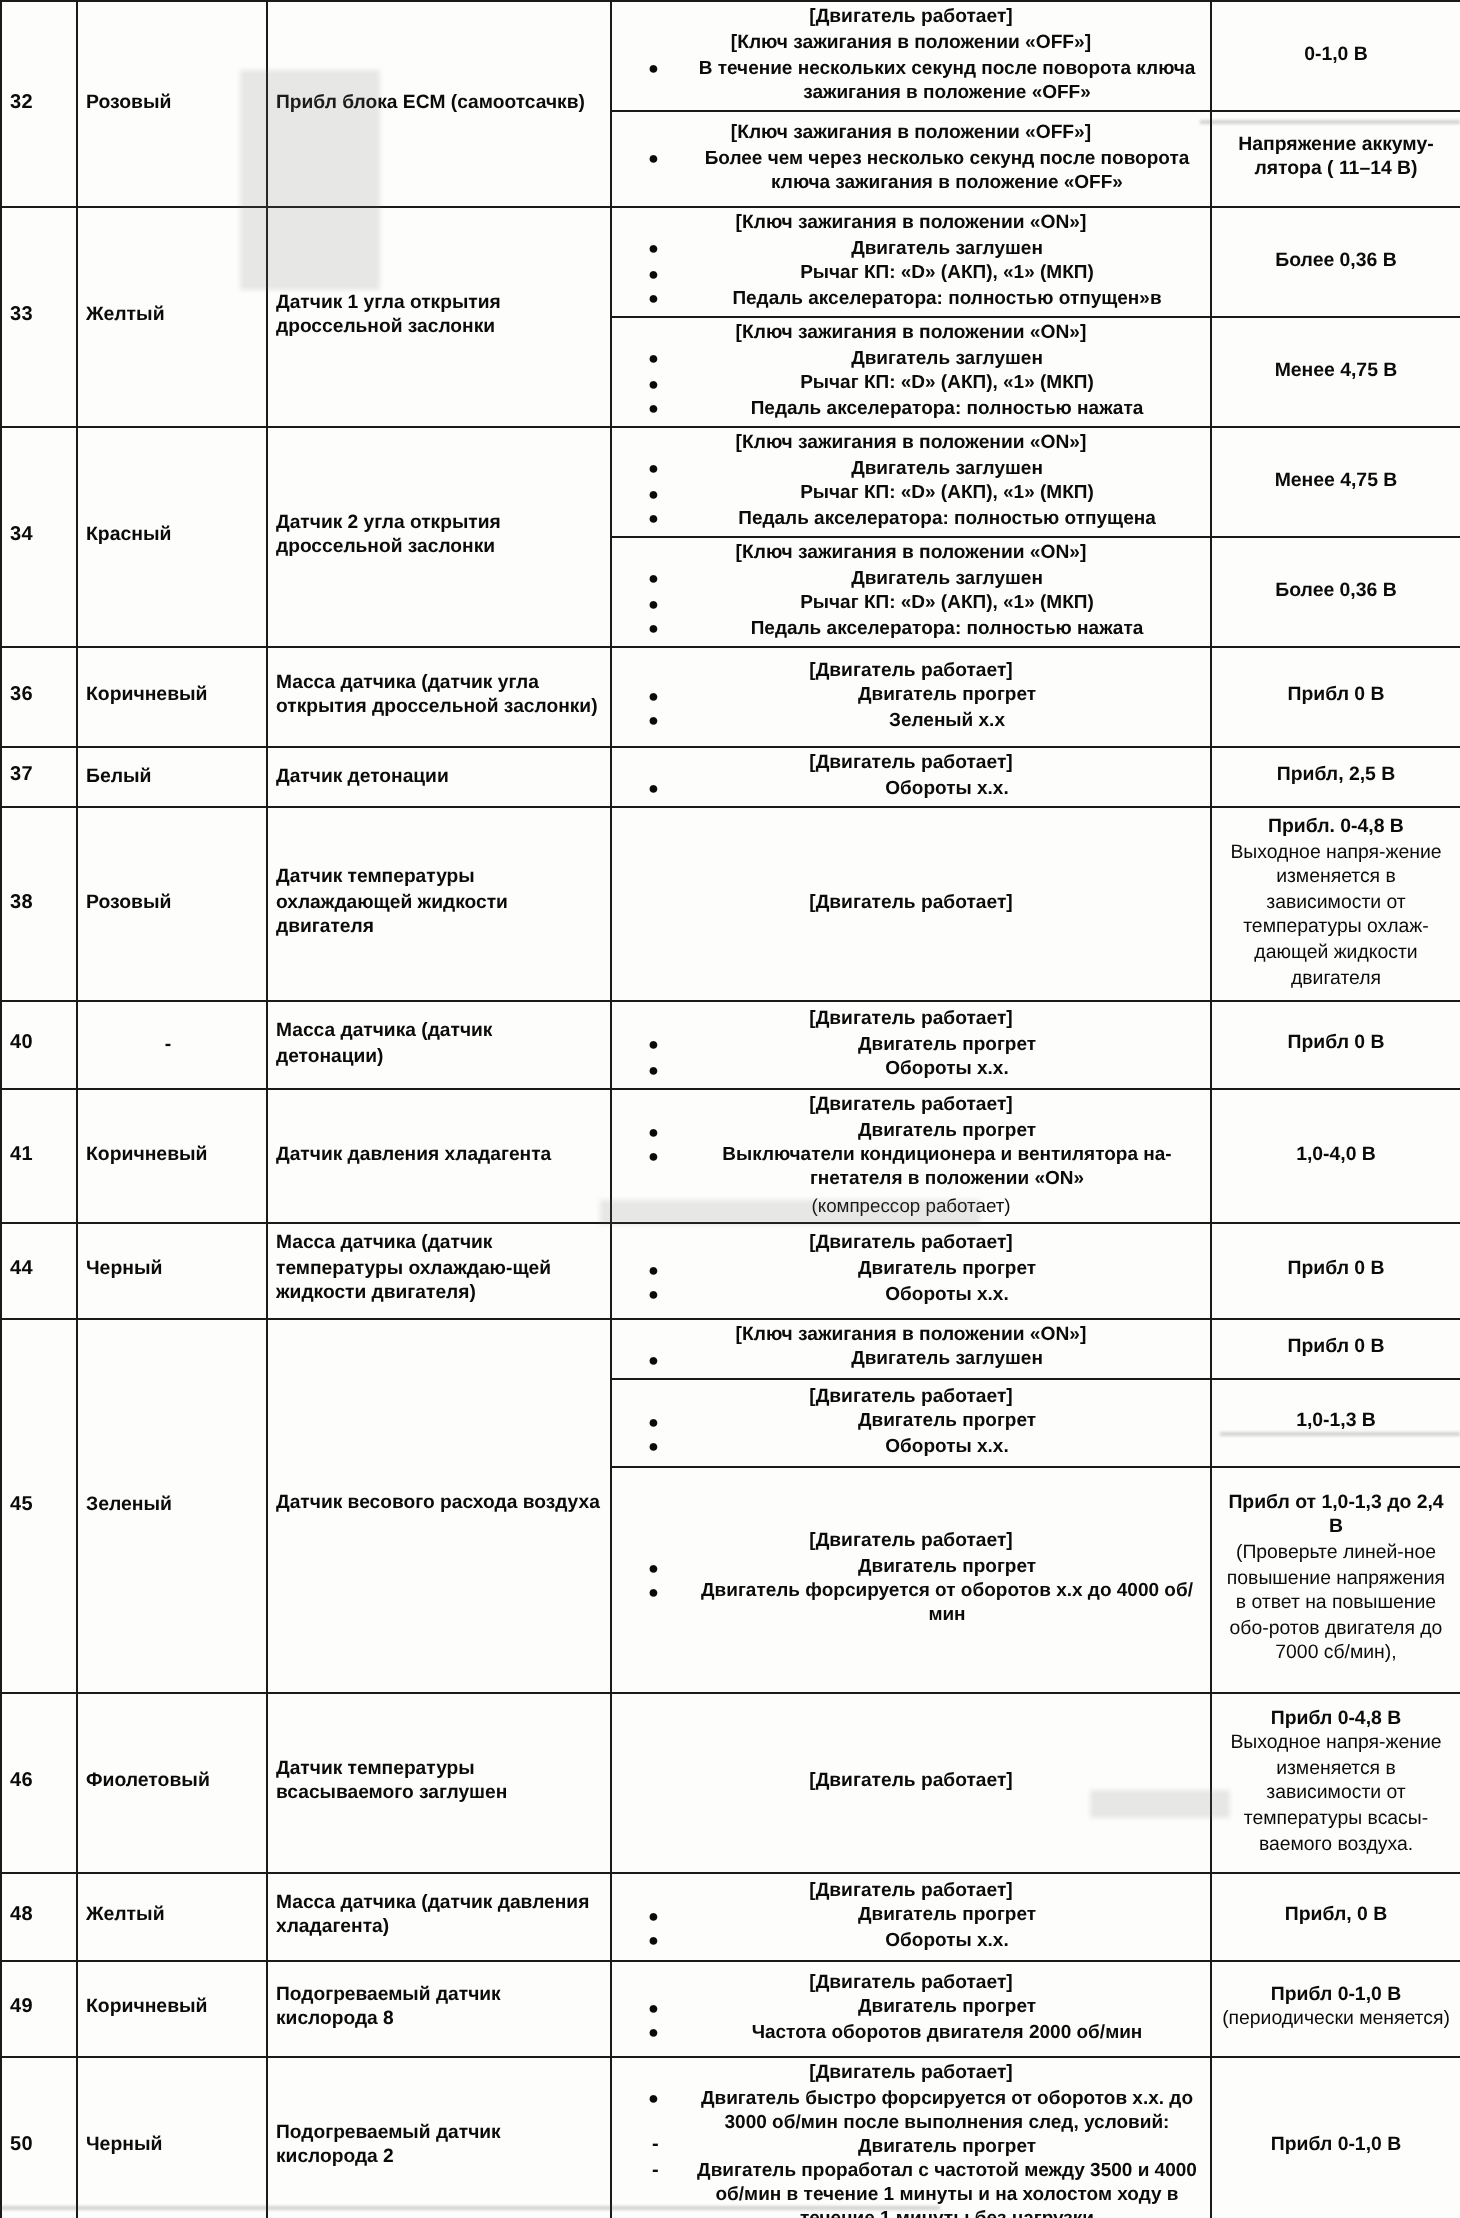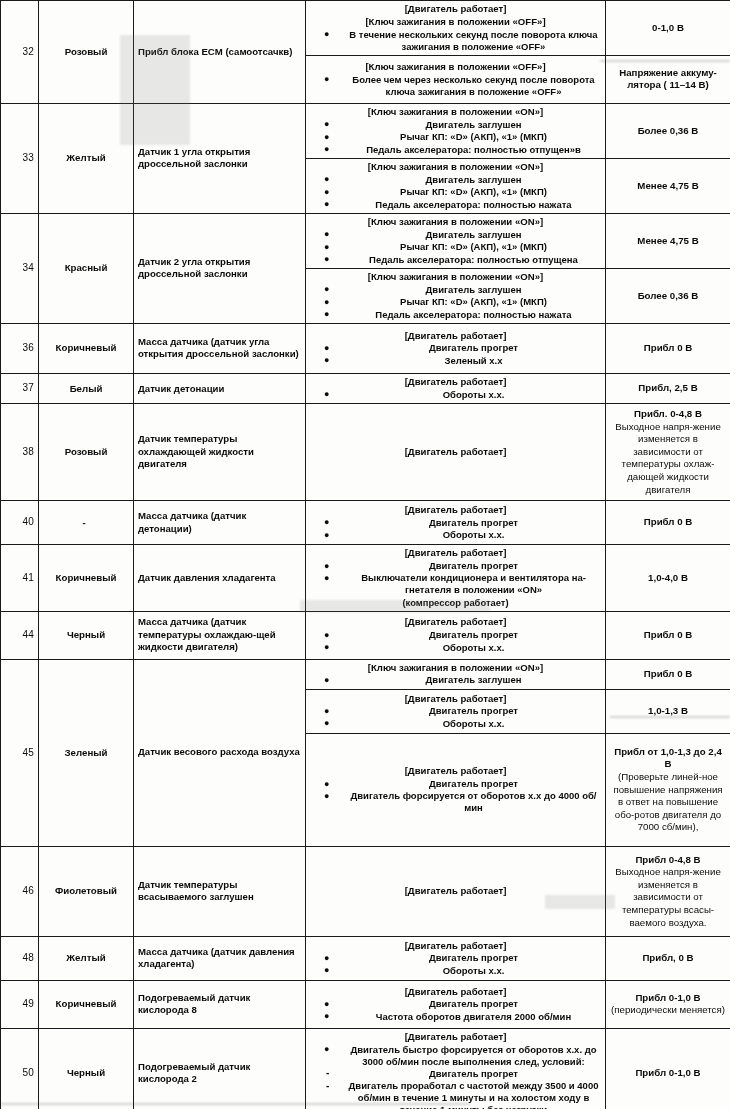--- a/index.html
+++ b/index.html
@@ -42,27 +42,27 @@
     border: 1px solid #1a1a1a;
     vertical-align: middle;
     padding: 2px 4px;
     box-sizing: border-box;
   }
 
   
   table.spec { border: 1.6px solid #111; }
 
   .cell-num {
-    text-align: right;
-    font-weight: 400;
+    text-align: left;
+    font-weight: 700;
     font-size: 10px;
     letter-spacing: .2px;
   }
   .cell-color {
-    text-align: center;
+    text-align: left;
     font-weight: 700;
     font-size: 9.7px;
     padding-left: 7px;
   }
   .cell-color.dash {
     text-align: center;
     padding-left: 0;
   }
   .cell-item {
     text-align: left;
@@ -85,21 +85,21 @@
     margin-left: 40px;
   }
 
   .cond-head {
     font-weight: 700;
     font-size: 9.6px;
     margin: 0 0 1px 0;
     white-space: nowrap;
   }
   .cond-foot {
-    font-weight: 700;
+    font-weight: 400;
     font-size: 9.4px;
     margin: 1px 0 0 0;
   }
 
   ul.bullets {
     list-style: none;
     margin: 0;
     padding: 0 0 0 14px;
   }
   ul.bullets > li {

